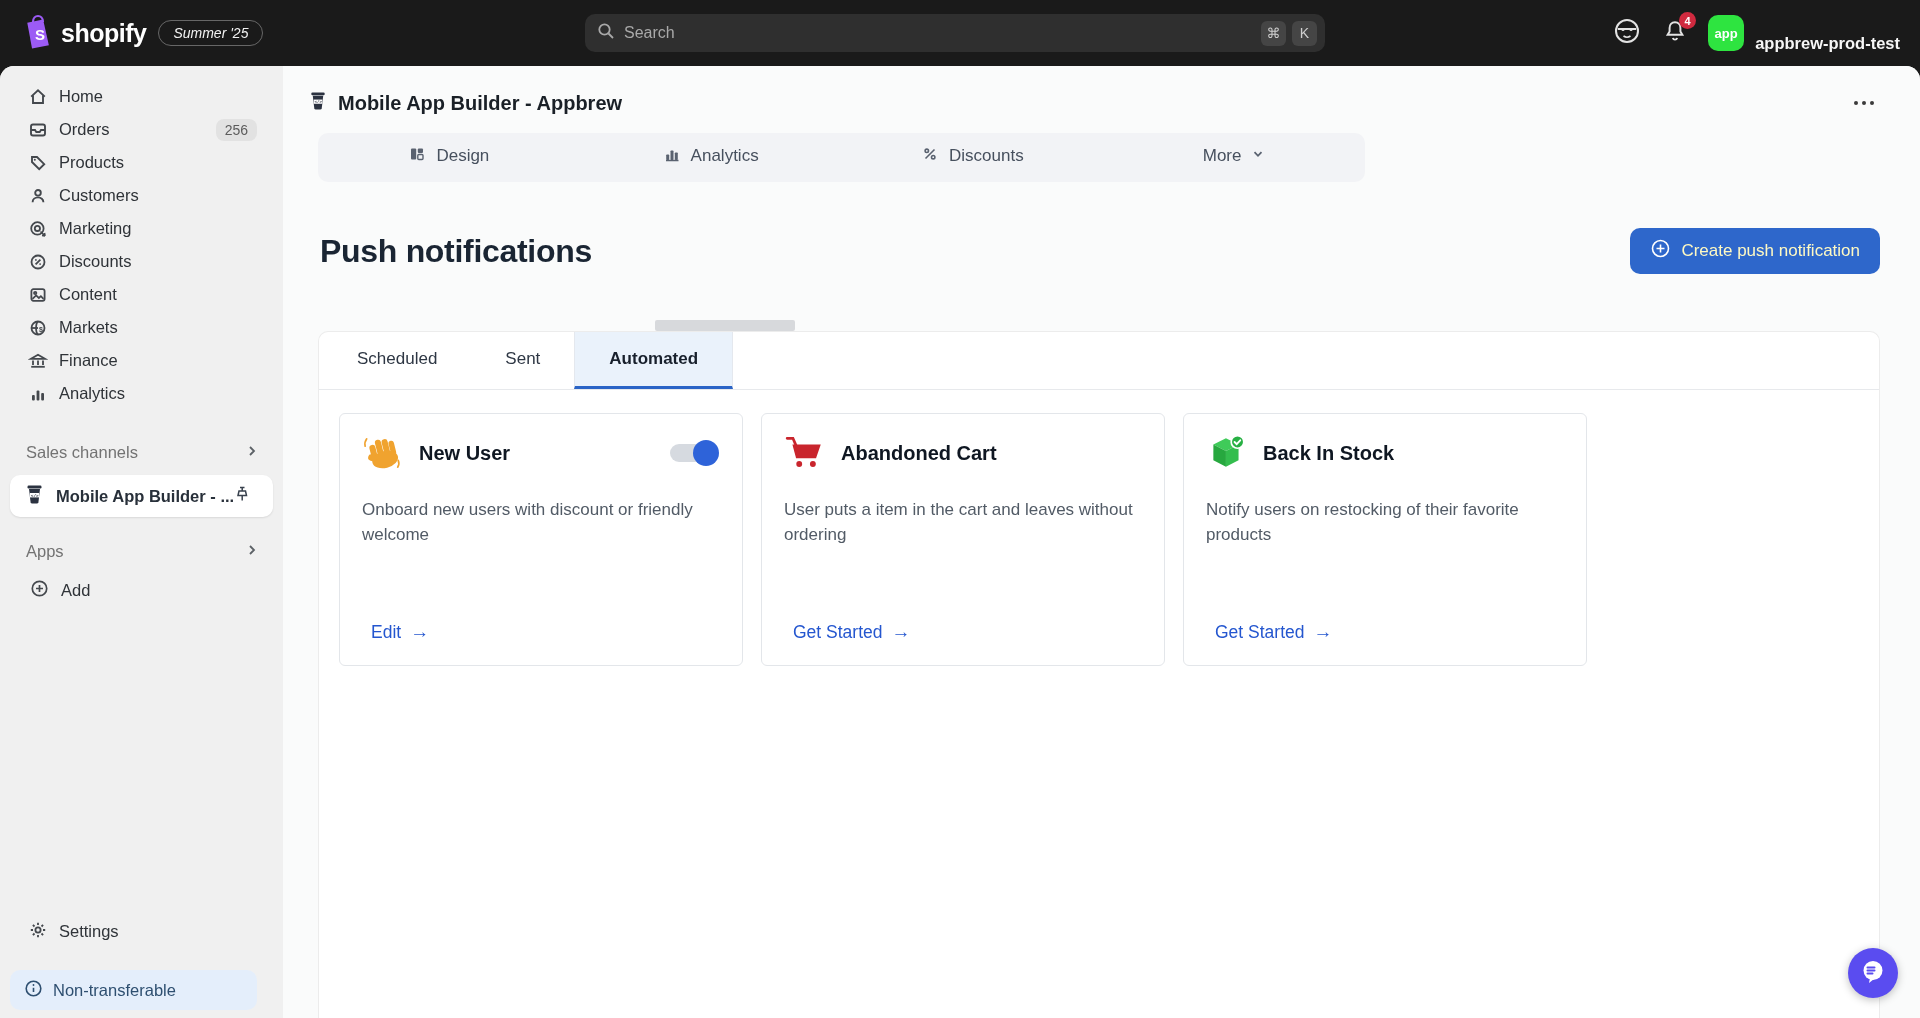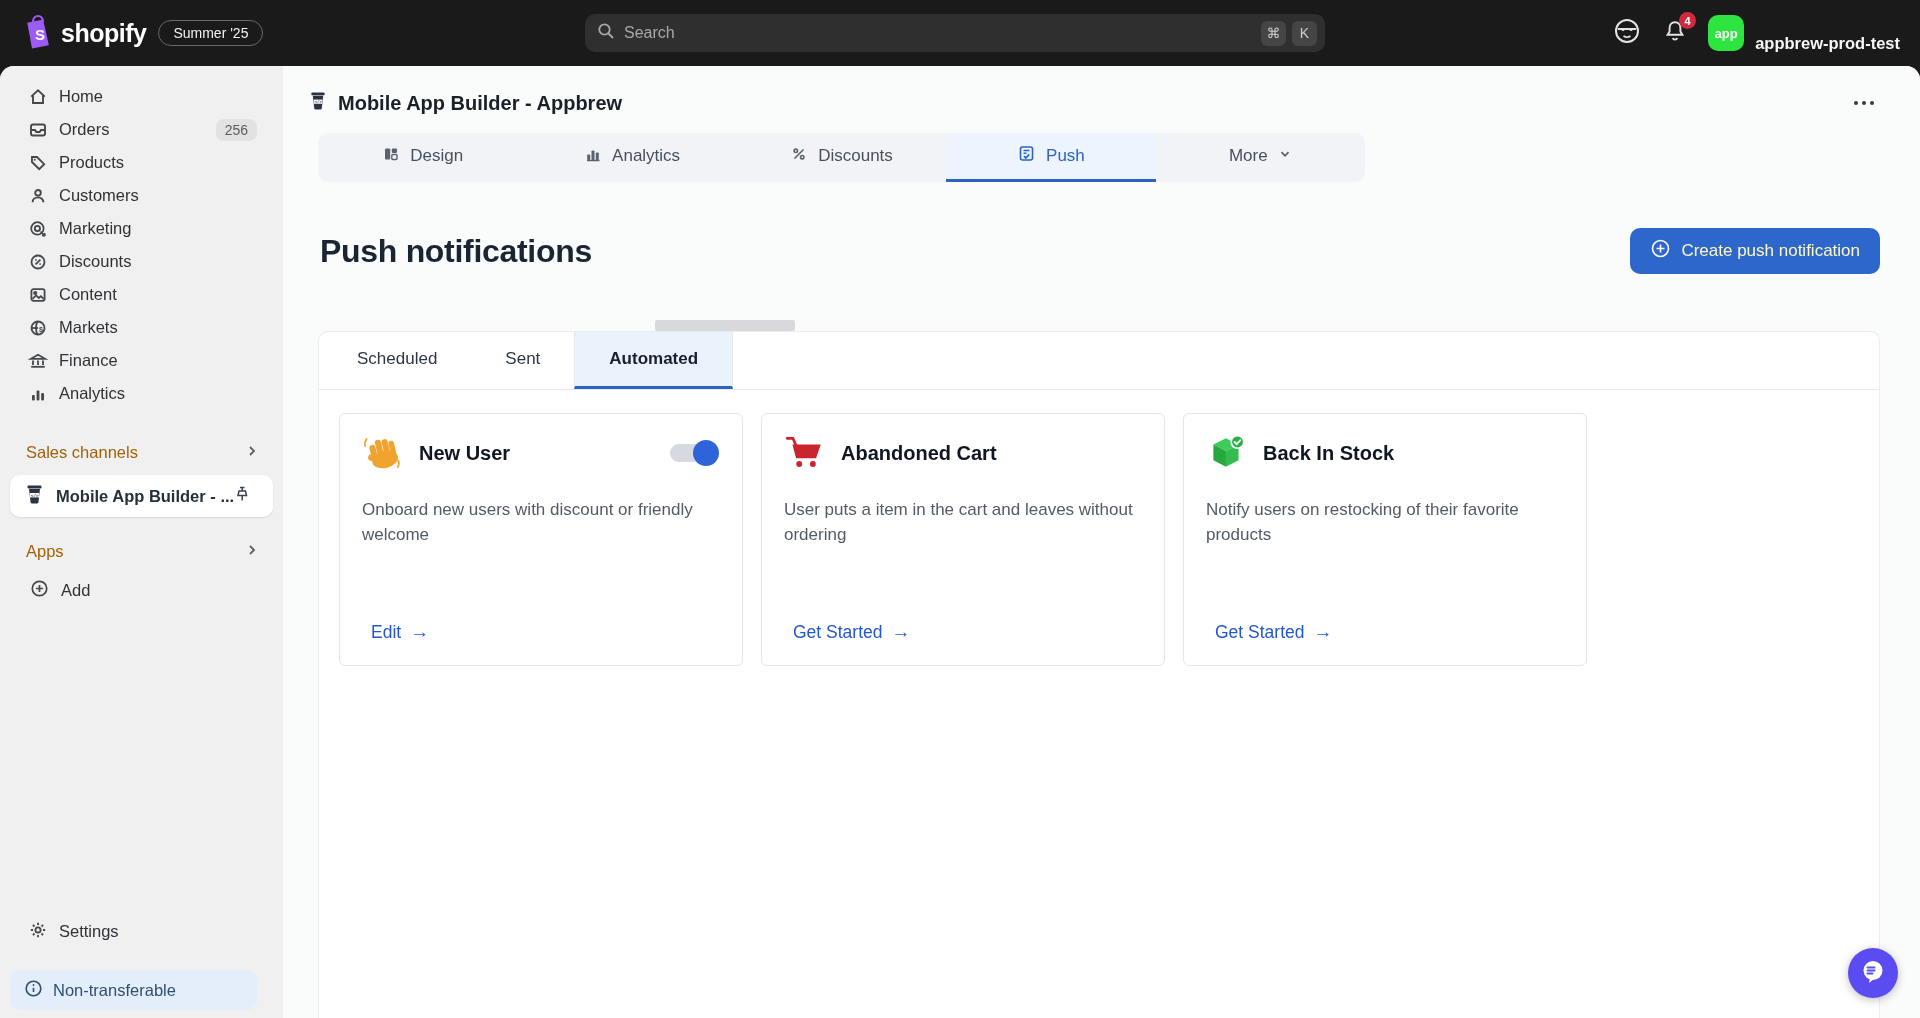--- a/index.html
+++ b/index.html
@@ -4,21 +4,21 @@
 <style>
   * { margin:0; padding:0; box-sizing:border-box; }
   html,body { width:1920px; height:1018px; overflow:hidden; }
   body { background:#1a1a1a; font-family:"Liberation Sans", sans-serif; }
 
   
   .topbar { height:66px; display:flex; align-items:center; position:relative; background:#1a1a1a; }
   .logo-group { display:flex; align-items:center; gap:12px; padding-left:22px; }
   .logo { display:flex; align-items:center; gap:7px; }
   .logo-word { color:#fff; font-size:25px; font-weight:bold; letter-spacing:-0.5px; }
-  .release-badge { border:1px solid #676767; border-radius:999px; padding:4px 14px; color:#f2f2f2; font-size:14px; }
+  .release-badge { border:1px solid #676767; border-radius:999px; padding:4px 14px; color:#f2f2f2; font-size:14px; font-style:italic; }
   .searchbar { position:absolute; left:585px; top:14px; width:740px; height:38px; background:#2f2f2f; border-radius:10px; display:flex; align-items:center; padding:0 8px 0 12px; }
   .searchbar input { flex:1; background:transparent; border:none; outline:none; color:#ddd; font-size:16px; margin-left:9px; font-family:"Liberation Sans", sans-serif; }
   .searchbar input::placeholder { color:#a9a9a9; }
   .keycap { min-width:25px; height:25px; background:#454545; border-radius:6px; color:#cfcfcf; font-size:14px; display:flex; align-items:center; justify-content:center; margin-left:6px; padding:0 5px; }
   .topbar-right { position:absolute; right:20px; top:0; height:66px; display:flex; align-items:center; gap:20px; }
   .icon-btn { position:relative; display:flex; align-items:center; justify-content:center; cursor:pointer; }
   .notif-badge { position:absolute; top:-6px; right:-8px; min-width:17px; height:17px; background:#d02a3f; border-radius:9px; color:#fff; font-size:11px; font-weight:bold; display:flex; align-items:center; justify-content:center; padding:0 4px; }
   .account { display:flex; align-items:center; gap:11px; cursor:pointer; }
   .avatar { width:36px; height:36px; background:#2ee440; border-radius:10px; display:flex; align-items:center; justify-content:center; color:#fff; font-size:13px; font-weight:bold; }
   .store-name { color:#f6f6f6; font-size:16.5px; font-weight:bold;margin-top:20px; }
@@ -27,21 +27,21 @@
   .frame { position:absolute; top:66px; left:0; right:0; bottom:0; display:flex; border-radius:14px 14px 0 0; overflow:hidden; background:#fafbfb; }
 
   
   .sidebar { width:283px; flex-shrink:0; background:#f0f0f0; position:relative; }
   .nav { padding:14px 0 0 0; }
   .nav-item { height:33px; display:flex; align-items:center; padding:0 26px 0 28px; cursor:pointer; }
   .nav-item .nav-ic { width:20px; height:20px; flex-shrink:0; display:flex; align-items:center; justify-content:center; }
   .nav-item .nav-label { margin-left:11px; font-size:16.5px; font-weight:500; color:#2f3338; }
   .nav-item .nav-count { margin-left:auto; background:#e2e2e2; border-radius:8px; padding:3px 9px; font-size:14px; color:#5c5c5c; }
   .section-head { height:33px; display:flex; align-items:center; padding:0 24px 0 26px; margin-top:26px; cursor:pointer; }
-  .section-head .sec-label { font-size:16.5px; font-weight:500; color:#a16207; flex:1; }
+  .section-head .sec-label { font-size:16.5px; font-weight:500; color:#737373; flex:1; }
   .sel-channel { margin:6px 10px; height:42px; background:#fff; border-radius:10px; box-shadow:0 1px 2px rgba(0,0,0,0.10); display:flex; align-items:center; padding:0 22px 0 14px; cursor:pointer; }
   .sel-channel .ch-label { margin-left:11px; font-size:16.5px; font-weight:bold; color:#28303a; flex:1; white-space:nowrap; overflow:hidden; }
   .add-item { height:33px; display:flex; align-items:center; padding:0 26px 0 30px; margin-top:6px; cursor:pointer; }
   .add-item .nav-label { margin-left:12px; font-size:16.5px; font-weight:500; color:#2f3338; }
   .sidebar-bottom { position:absolute; left:0; right:16px; bottom:0; }
   .settings-row { height:33px; display:flex; align-items:center; padding:0 26px 0 28px; margin-bottom:22px; cursor:pointer; }
   .settings-row .nav-label { margin-left:11px; font-size:16.5px; font-weight:500; color:#2f3338; }
   .footer-chip { margin:0 10px 8px 10px; height:40px; background:#e4eefb; border-radius:10px; display:flex; align-items:center; padding:0 14px; }
   .footer-chip .fc-label { margin-left:10px; font-size:16.5px; font-weight:500; color:#2e4f70; }
 
@@ -357,29 +357,20 @@
         <span>Analytics</span>
       </div>
       <div class="app-tab">
         <span>
           <svg width="18" height="18" viewBox="0 0 18 18" fill="none" stroke="#5a6270" stroke-width="1.6">
             <path d="M4.5 13.5 L13.5 4.5"></path>
             <circle cx="5.8" cy="5.8" r="1.7"></circle>
             <circle cx="12.2" cy="12.2" r="1.7"></circle>
           </svg></span>
         <span>Discounts</span>
-      </div>
-      <div class="app-tab active">
-        <span>
-          <svg width="19" height="19" viewBox="0 0 19 19" fill="none" stroke="#2a64c6" stroke-width="1.6">
-            <rect x="3.5" y="3" width="12" height="13" rx="2"></rect>
-            <path d="M6.5 6.5 h6 M6.5 9.2 h3"></path>
-            <path d="M7 12.2 l1.8 1.8 3.4-3.6" stroke-width="1.8"></path>
-          </svg></span>
-        <span>Push</span>
       </div>
       <div class="app-tab">
         <span>More</span>
         <span>
           <svg width="14" height="14" viewBox="0 0 14 14" fill="none" stroke="#5a6270" stroke-width="1.8">
               <path d="M3.5 5.2 l3.5 3.6 3.5-3.6"></path>
             </svg>
         </span>
       </div>
     </div>

